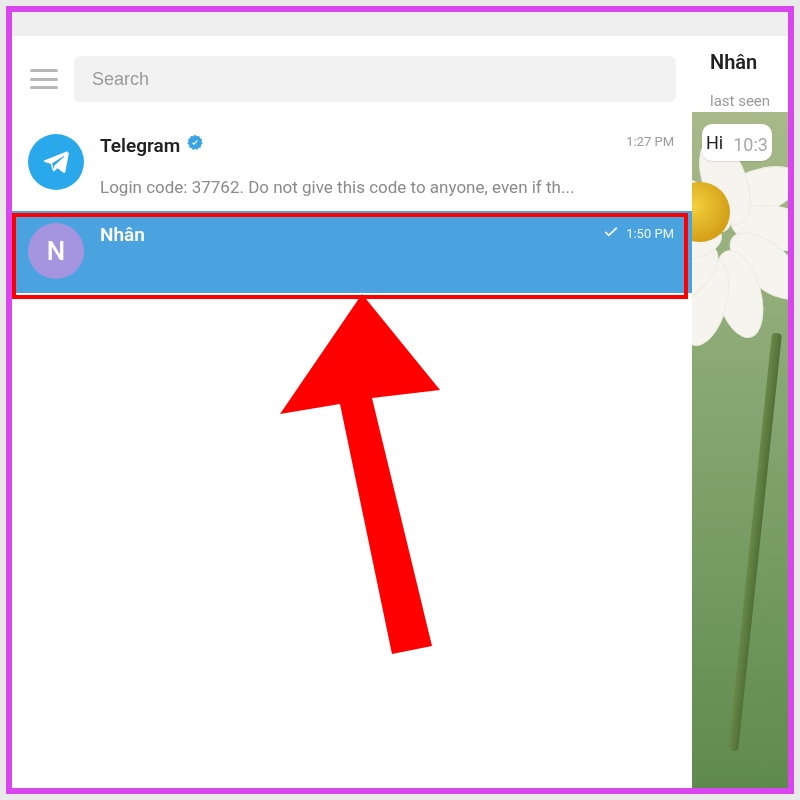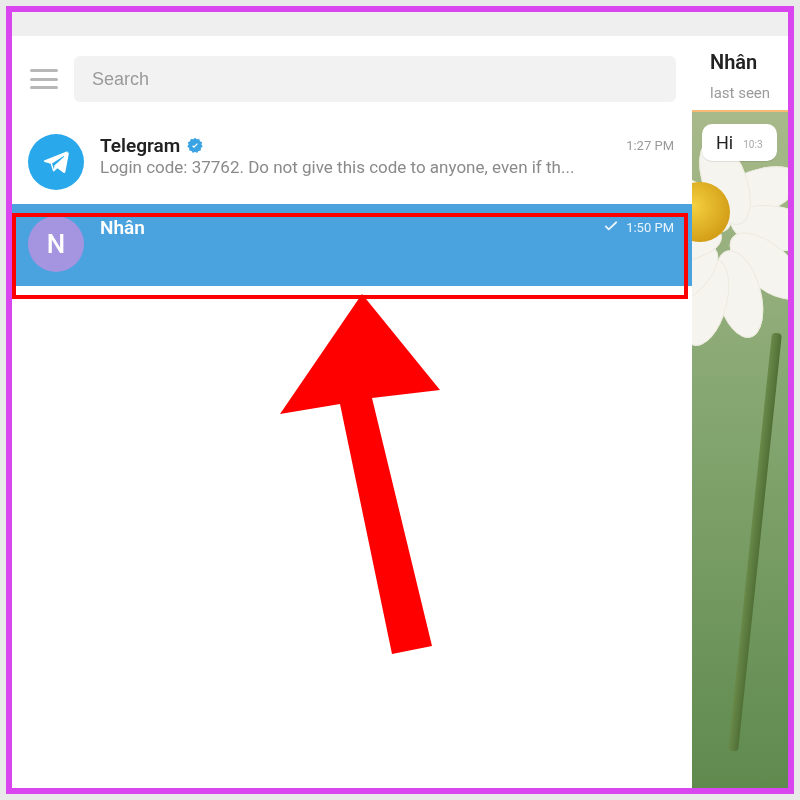--- a/index.html
+++ b/index.html
@@ -18,47 +18,47 @@
   .search-box { flex: 1; background: #f2f2f2; border-radius: 6px; height: 46px; display: flex; align-items: center; padding: 0 18px; }
   .search-box input { border: none; background: transparent; width: 100%; font-size: 18px; color: #7a7a7a; outline: none; }
   .search-box input::placeholder { color: #9a9a9a; }
 
   
   .chat-item { display: flex; align-items: flex-start; gap: 16px; padding: 12px 18px 14px 16px; position: relative; cursor: pointer; }
   .avatar { width: 56px; height: 56px; border-radius: 50%; flex: 0 0 56px; display: flex; align-items: center; justify-content: center; font-size: 26px; font-weight: 500; color: #fff; }
   .avatar.telegram { background: #29a9eb; }
   .avatar.letter { background: #a594e0; }
   .chat-body { flex: 1; min-width: 0; }
-  .row1 { display: flex; align-items: center; gap: 6px; }
+  .row1 { display: flex; align-items: flex-start; gap: 6px; }
   .title { font-size: 19px; font-weight: 600; color: #222; white-space: nowrap; }
   .verified { width: 18px; height: 18px; color: #3aa3e3; display: inline-flex; align-items: center; justify-content: center; }
   .time { margin-left: auto; font-size: 13px; color: #9a9a9a; white-space: nowrap; }
-  .preview { margin-top: 0; font-size: 17px; color: #8a8a8a; white-space: nowrap; overflow: hidden; text-overflow: ellipsis; }
+  .preview { margin-top: 20px; font-size: 17px; color: #8a8a8a; white-space: nowrap; overflow: hidden; text-overflow: ellipsis; }
 
   
   .chat-item.selected { background: #4aa3df; }
   .chat-item.selected .title { color: #fff; }
   .chat-item.selected .preview { color: #e4f1fb; }
   .chat-item.selected .time { color: #eaf4fc; display: flex; align-items: center; gap: 6px; }
   .check { display: inline-block; }
 
   
   .highlight { position: absolute; border: 4px solid #ff0000; pointer-events: none; }
 
   
   .arrow-svg { position: absolute; pointer-events: none; }
 
   
   .right-header { background: #fff; padding: 14px 18px 8px 18px; }
   .right-title { font-size: 20px; font-weight: 600; color: #222; }
-  .right-sub { font-size: 15px; color: #9a9a9a; margin-top: 10px; white-space: nowrap; }
+  .right-sub { font-size: 15px; color: #9a9a9a; margin-top: 18px; white-space: nowrap; }
   .chat-bg { position: absolute; left: 0; right: 0; top: 76px; bottom: 0; background: linear-gradient(180deg,#a8b98a 0%, #88a873 40%, #5f8a4e 100%); overflow: hidden; }
-  .bubble { position: absolute; top: 12px; left: 10px; background: #fff; border-radius: 10px; padding: 8px 14px; display: flex; align-items: center; gap: 10px; box-shadow: 0 1px 1px rgba(0,0,0,.1); }
+  .bubble { position: absolute; top: 12px; left: 10px; background: #fff; border-radius: 10px; padding: 8px 4px; display: flex; align-items: center; gap: 10px; box-shadow: 0 1px 1px rgba(0,0,0,.1); }
   .bubble-text { font-size: 18px; color: #222; }
-  .bubble-time { font-size: 10px; color: #a9a9a9; position: relative; top: 2px; }
+  .bubble-time { font-size: 18px; color: #a9a9a9; position: relative; top: 2px; }
 
   
   .flower { position: absolute; z-index: 0; }
   .flower .center { position: absolute; width: 60px; height: 60px; border-radius: 50%; background: radial-gradient(circle at 40% 40%, #f4d03f, #d4a018 70%); left: 18px; top: 30px; }
   .petal { position: absolute; width: 90px; height: 44px; border-radius: 50% 50% 50% 50%; background: #f6f4ef; box-shadow: 0 0 0 1px #eceade inset; }
   .stem { position: absolute; width: 10px; height: 420px; background: linear-gradient(90deg,#6a8a4a,#4f6f36); left: 98px; top: 180px; transform: rotate(6deg); border-radius: 4px; }
 
 </style>
 </head>
 <body>

